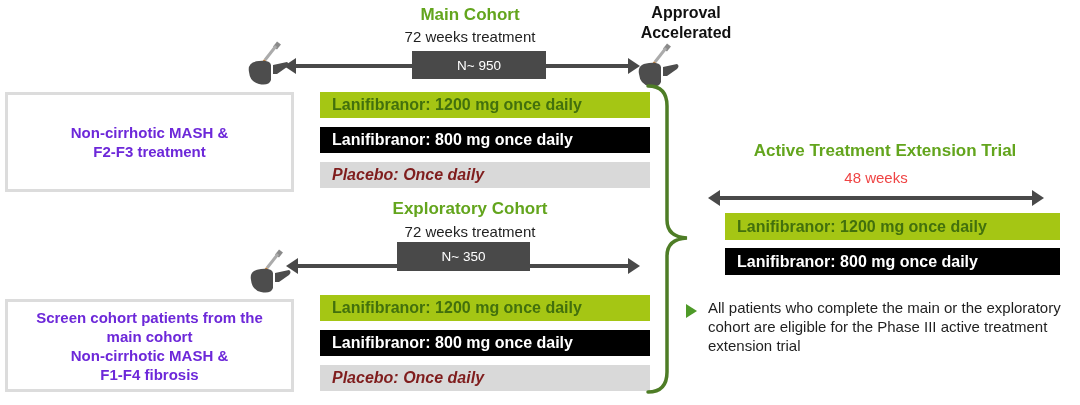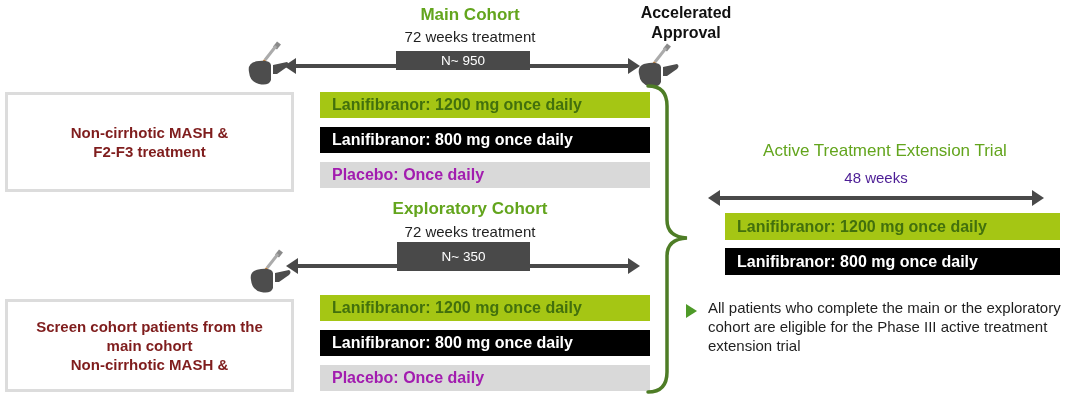--- a/index.html
+++ b/index.html
@@ -13,55 +13,55 @@
   .harrow{position:absolute;height:4px;background:#494949;}
   .harrow::before{content:"";position:absolute;left:-12px;top:-6px;width:0;height:0;
     border-top:8px solid transparent;border-bottom:8px solid transparent;border-right:12px solid #494949;}
   .harrow::after{content:"";position:absolute;right:-12px;top:-6px;width:0;height:0;
     border-top:8px solid transparent;border-bottom:8px solid transparent;border-left:12px solid #494949;}
 
   .nbox{position:absolute;background:#494949;color:#ffffff;display:flex;align-items:center;justify-content:center;
     font-size:13.5px;}
 
   .popbox{position:absolute;background:#ffffff;border:3px solid #dcdcdc;display:flex;flex-direction:column;
-    align-items:center;justify-content:center;text-align:right;font-weight:bold;font-size:15px;line-height:19px;color:#7f1d1d;}
+    align-items:center;justify-content:center;text-align:right;font-weight:bold;font-size:15px;line-height:19px;color:#6d28d9;}
 
   .bar{position:absolute;height:26px;display:flex;align-items:center;padding-left:12px;
     font-weight:bold;font-size:16px;white-space:nowrap;margin-left:15px;}
   .bar.light{background:#a5c614;color:#42700d;}
   .bar.dark{background:#000000;color:#ffffff;}
-  .bar.gray{background:#d9d9d9;color:#a21caf;}
+  .bar.gray{background:#d9d9d9;color:#7f1d1d;font-style:italic;}
 
   .aa{position:absolute;left:612px;top:3px;width:148px;text-align:center;font-weight:bold;
     font-size:16px;line-height:20px;color:#111111;}
 
   .ext-title{position:absolute;left:700px;top:141px;width:370px;text-align:center;
-    font-weight:normal;font-size:17px;color:#63a51d;}
-  .ext-duration{position:absolute;left:700px;top:169px;width:352px;text-align:center;font-size:15px;color:#4c1d95;}
+    font-weight:bold;font-size:17px;color:#63a51d;}
+  .ext-duration{position:absolute;left:700px;top:169px;width:352px;text-align:center;font-size:15px;color:#ef4444;}
   .eot{position:absolute;left:1096px;top:188px;font-weight:bold;font-size:11px;color:#ed7d31;}
 
   .note-bullet{position:absolute;left:686px;top:304px;width:0;height:0;
     border-top:7px solid transparent;border-bottom:7px solid transparent;border-left:11px solid #4e9a28;}
   .note{position:absolute;left:708px;top:298px;width:374px;font-size:15px;line-height:19px;color:#1f1f1f;}
 </style>
 </head>
 <body>
 
 <div id="stage">
 
   <div class="cohort-title" style="left:300px;top:5px;">Main Cohort</div>
   <div class="duration" style="left:300px;top:28px;">72 weeks treatment</div>
 
   <div class="aa">
+    <div>Approval</div>
     <div>Accelerated</div>
-    <div>Approval</div>
   </div>
 
   <div class="harrow" style="left:296px;top:64px;width:332px;"></div>
-  <div class="nbox" style="left:396px;top:51px;width:134px;height:19px;">N~ 950</div>
+  <div class="nbox" style="left:412px;top:51px;width:134px;height:28px;">N~ 950</div>
 
   <span class="abs" style="left:246px;top:40px;">
     <svg width="44" height="48" viewBox="0 0 44 48">
       <line x1="33" y1="3" x2="29" y2="8" stroke="#8a8a8a" stroke-width="5"></line>
       <line x1="30" y1="6" x2="19" y2="20" stroke="#ababab" stroke-width="3"></line>
       <line x1="19" y1="20" x2="16" y2="24" stroke="#b5793a" stroke-width="2.5"></line>
       <path d="M3 32 Q1 22 13 21 Q24 20 25 25 L25 40 Q23 46 13 44 Q4 42 3 32 Z" fill="#4d4d4d"></path>
       <path d="M27 25 L41 22 Q44 24 41 27 L31 34 L27 34 Z" fill="#4d4d4d"></path>
     </svg>
   </span>
@@ -97,20 +97,21 @@
       <line x1="19" y1="20" x2="16" y2="24" stroke="#b5793a" stroke-width="2.5"></line>
       <path d="M3 32 Q1 22 13 21 Q24 20 25 25 L25 40 Q23 46 13 44 Q4 42 3 32 Z" fill="#4d4d4d"></path>
       <path d="M27 25 L41 22 Q44 24 41 27 L31 34 L27 34 Z" fill="#4d4d4d"></path>
     </svg>
   </span>
 
   <div class="popbox" style="left:5px;top:299px;width:283px;height:87px;">
     <div>Screen cohort patients from the</div>
     <div>main cohort</div>
     <div>Non-cirrhotic MASH &amp;</div>
+    <div>F1-F4 fibrosis</div>
   </div>
 
   <div class="bar light" style="left:305px;top:295px;width:318px;">Lanifibranor: 1200 mg once daily</div>
   <div class="bar dark" style="left:305px;top:330px;width:318px;">Lanifibranor: 800 mg once daily</div>
   <div class="bar gray" style="left:305px;top:365px;width:318px;">Placebo: Once daily</div>
 
   <span class="abs" style="left:642px;top:80px;">
     <svg width="52" height="318" viewBox="0 0 52 318">
       <path d="M6 6 Q25 6 25 26 L25 140 Q25 157 45 158 Q25 159 25 176 L25 292 Q25 312 6 312" fill="none" stroke="#4e7d26" stroke-width="3.5" stroke-linecap="round"></path>
     </svg>

